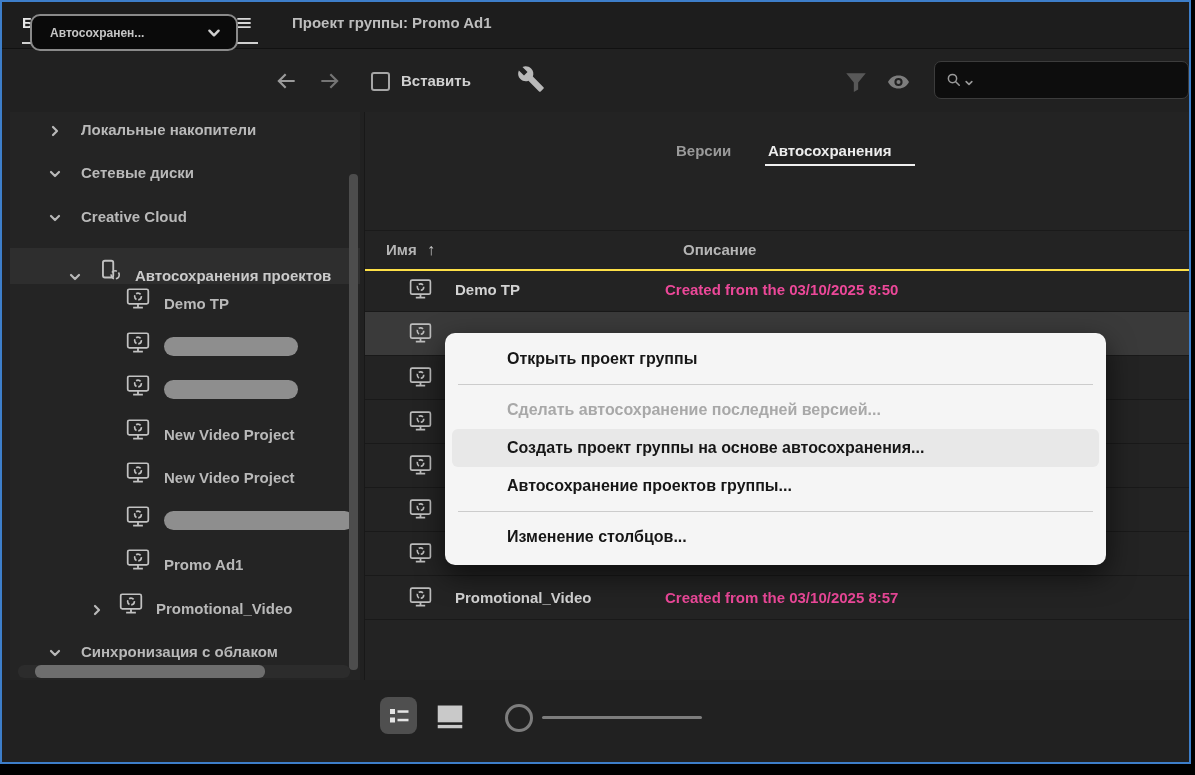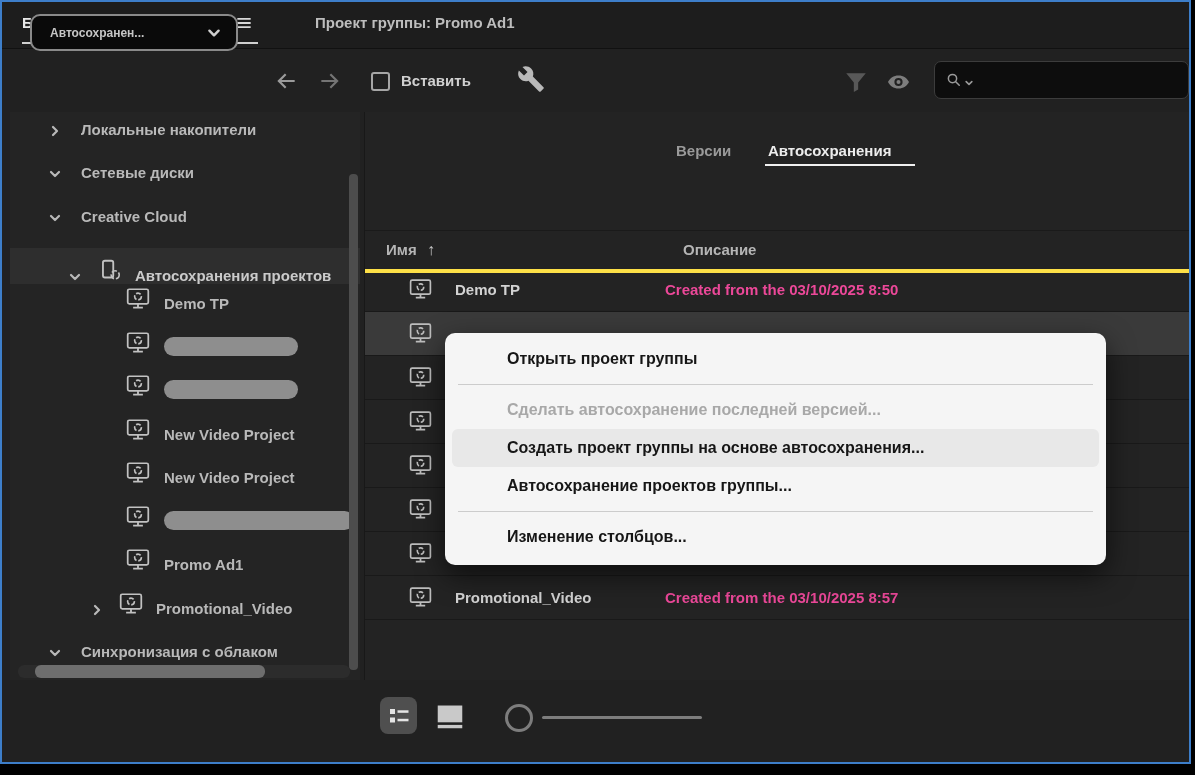--- a/index.html
+++ b/index.html
@@ -12,21 +12,21 @@
     position:absolute;left:0;top:0;width:1187px;height:760px;
     border:2px solid #3d7ec9;background:#212121;overflow:hidden;
   }
   svg{display:block}
 
   
   .tabbar{position:absolute;left:0;top:0;width:100%;height:46px;background:#1d1d1d;border-bottom:1px solid #111;}
   .panel-tab-label{position:absolute;left:20px;top:0;height:42px;line-height:42px;color:#e8e8e8;font-size:15px;font-weight:700;letter-spacing:.2px;}
   .panel-menu{position:absolute;left:232px;top:11px;width:20px;height:20px;color:#d8d8d8;}
   .tab-underline{position:absolute;left:20px;top:40px;width:236px;height:2px;background:#cfcfcf;}
-  .project-title{position:absolute;left:290px;top:0;height:42px;line-height:42px;color:#bdbdbd;font-size:15px;font-weight:600;margin-left:23px;}
+  .project-title{position:absolute;left:290px;top:0;height:42px;line-height:42px;color:#bdbdbd;font-size:15px;font-weight:600;}
 
   
   .toolbar{position:absolute;left:0;top:47px;width:100%;height:63px;background:#212121;}
   .dropdown{position:absolute;left:28px;top:12px;width:208px;height:37px;background:#0a0a0a;border:2px solid #8a8a8a;border-radius:10px;box-sizing:border-box;display:flex;align-items:center;justify-content:space-between;padding:0 14px 0 18px;cursor:default;}
   .dropdown-label{color:#c6c6c6;font-size:12px;font-weight:700;}
   .dropdown .chev{width:16px;height:16px;color:#cfcfcf;}
   .tool-icon{position:absolute;cursor:default;}
   .back-btn{left:270px;top:66px;width:28px;height:26px;color:#9b9b9b;}
   .fwd-btn{left:314px;top:66px;width:28px;height:26px;color:#757575;}
   .paste-check{position:absolute;left:369px;top:70px;width:15px;height:15px;border:2px solid #a6a6a6;border-radius:3px;background:transparent;}
@@ -50,21 +50,21 @@
   .hscroll-track{position:absolute;left:8px;bottom:2px;width:332px;height:13px;background:#2c2c2c;border-radius:6px;}
   .hscroll{position:absolute;left:25px;bottom:2px;width:230px;height:13px;background:#6e6e6e;border-radius:6px;}
 
   
   .main{position:absolute;left:362px;top:110px;right:0;height:568px;background:#232323;border-left:1px solid #181818;}
   .vtab{position:absolute;top:28px;height:22px;line-height:22px;font-size:15px;cursor:default;}
   .vtab.inactive{left:311px;color:#9a9a9a;font-weight:600;}
   .vtab.active{left:403px;color:#ececec;font-weight:700;}
   .vtab-underline{position:absolute;left:400px;top:52px;width:150px;height:2px;background:#f0f0f0;}
 
-  .thead{position:absolute;left:0;top:118px;width:100%;height:38px;border-top:1px solid #1a1a1a;border-bottom:4px solid #fde047;color:#b5b5b5;font-size:15px;font-weight:700;}
+  .thead{position:absolute;left:0;top:118px;width:100%;height:38px;border-top:1px solid #1a1a1a;border-bottom:2px solid #fde047;color:#b5b5b5;font-size:15px;font-weight:700;}
   .th-name{position:absolute;left:21px;top:0;line-height:38px;}
   .th-sort{position:absolute;left:62px;top:0;line-height:38px;font-size:16px;color:#c5c5c5;}
   .th-desc{position:absolute;left:318px;top:0;line-height:38px;}
 
   .rows{position:absolute;left:0;top:156px;width:100%;}
   .row{position:relative;width:100%;height:43px;border-bottom:1px solid #191919;cursor:default;}
   .row.sel{background:#3a3a3a;}
   .row .ricon{position:absolute;left:43px;top:9px;width:25px;height:25px;color:#bdbdbd;}
   .row .rname{position:absolute;left:90px;top:0;line-height:43px;color:#d2d2d2;font-size:15px;font-weight:600;white-space:nowrap;}
   .row .rdesc{position:absolute;left:300px;top:0;line-height:43px;color:#ec4899;font-size:15px;font-weight:600;white-space:nowrap;}

